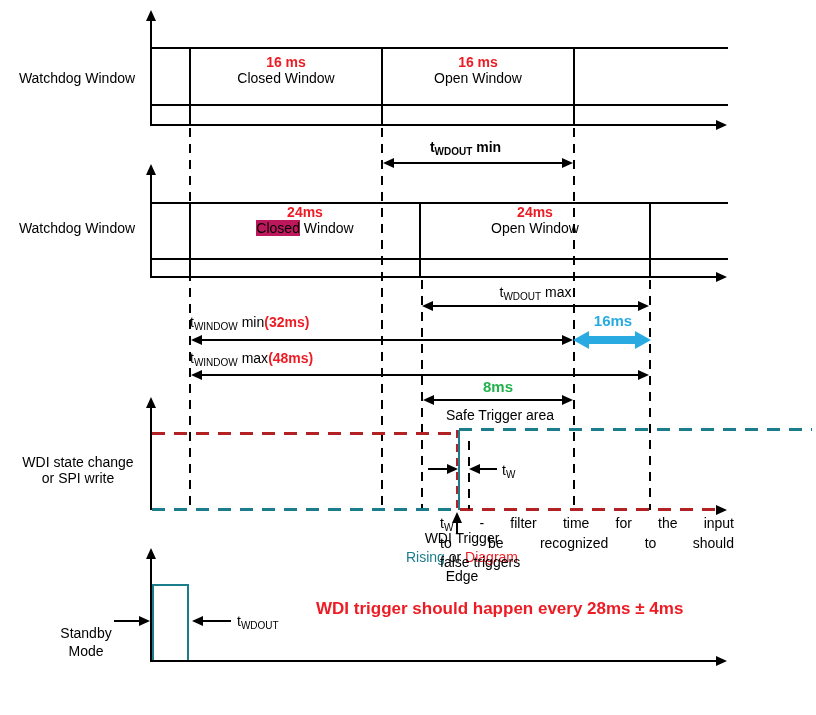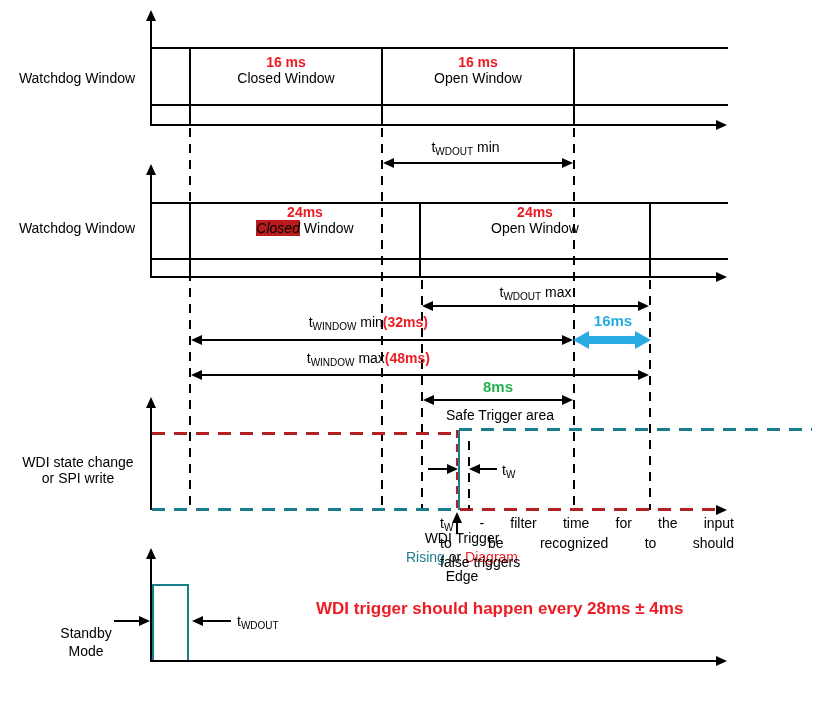--- a/index.html
+++ b/index.html
@@ -17,28 +17,28 @@
   .t{position:absolute;width:0;height:0;}
   .t-up{border-left:5px solid transparent;border-right:5px solid transparent;border-bottom:11px solid #000;}
   .t-r{border-top:5px solid transparent;border-bottom:5px solid transparent;border-left:11px solid #000;}
   .t-l{border-top:5px solid transparent;border-bottom:5px solid transparent;border-right:11px solid #000;}
   .t-l-b{border-top:9px solid transparent;border-bottom:9px solid transparent;border-right:16px solid #29abe2;}
   .t-r-b{border-top:9px solid transparent;border-bottom:9px solid transparent;border-left:16px solid #29abe2;}
   .bshaft{position:absolute;height:8px;background:#29abe2;}
   
   .lb{position:absolute;font-size:14px;line-height:16px;white-space:nowrap;}
   .ctr{text-align:center;}
-  .rgt{text-align:right;padding-left:46px;}
+  .rgt{}
   .red{color:#ed1c24;font-weight:bold;}
   .redtxt{color:#ed1c24;}
   .tealtxt{color:#1b7c8c;}
   .blue{color:#29abe2;font-weight:bold;font-size:15px;}
   .green{color:#22b14c;font-weight:bold;font-size:15px;}
   .sb{font-size:10px;position:relative;top:3px;}
-  .hilite{background:#b91c1c;font-style:italic;}
+  .hilite{background:#be185d;}
   .note{position:absolute;left:440px;top:514px;width:294px;font-size:14px;line-height:19px;}
   .note .j{text-align:justify;text-align-last:justify;}
   .callout{position:absolute;left:316px;top:599px;font-size:17px;font-weight:bold;color:#ed1c24;white-space:nowrap;}
   .caption{position:absolute;left:0;top:687px;width:816px;text-align:center;font-size:16px;font-weight:bold;}
 </style>
 </head>
 <body>
 
 <div class="canvas">
 
@@ -60,21 +60,21 @@
   <div class="lb ctr" style="left:190px;width:192px;top:70px;">Closed Window</div>
   <div class="lb ctr red" style="left:382px;width:192px;top:54px;">16 ms</div>
   <div class="lb ctr" style="left:382px;width:192px;top:70px;">Open Window</div>
 
   <div class="vd" style="left:189px;top:128px;height:382px;"></div>
   <div class="vd" style="left:381px;top:128px;height:382px;"></div>
   <div class="vd" style="left:573px;top:128px;height:382px;"></div>
   <div class="vd" style="left:421px;top:280px;height:230px;"></div>
   <div class="vd" style="left:649px;top:280px;height:230px;"></div>
 
-  <div class="lb ctr" style="left:383px;width:165px;top:139px;"><span>t</span><span class="sb">WDOUT</span><span> min</span></div>
+  <div class="lb ctr" style="left:383px;width:165px;top:139px;font-weight:bold;"><span>t</span><span class="sb">WDOUT</span><span> min</span></div>
   <div class="t t-l" style="left:383px;top:158px;"></div>
   <div class="hl" style="left:392px;top:162px;width:172px;"></div>
   <div class="t t-r" style="left:562px;top:158px;"></div>
 
   <div class="lb ctr" style="left:8px;width:138px;top:220px;">Watchdog Window</div>
 
   <div class="t t-up" style="left:146px;top:164px;"></div>
   <div class="vl" style="left:150px;top:174px;height:103px;"></div>
 
   <div class="hl" style="left:150px;top:202px;width:578px;"></div>

